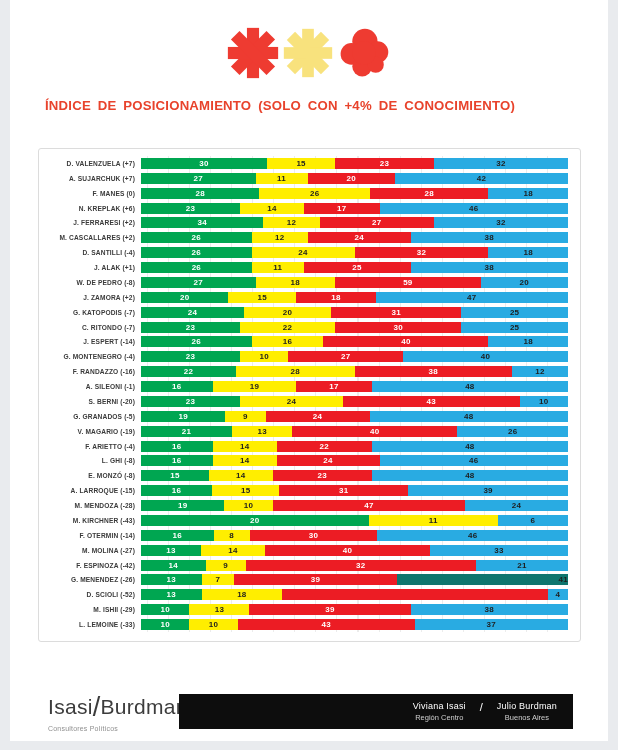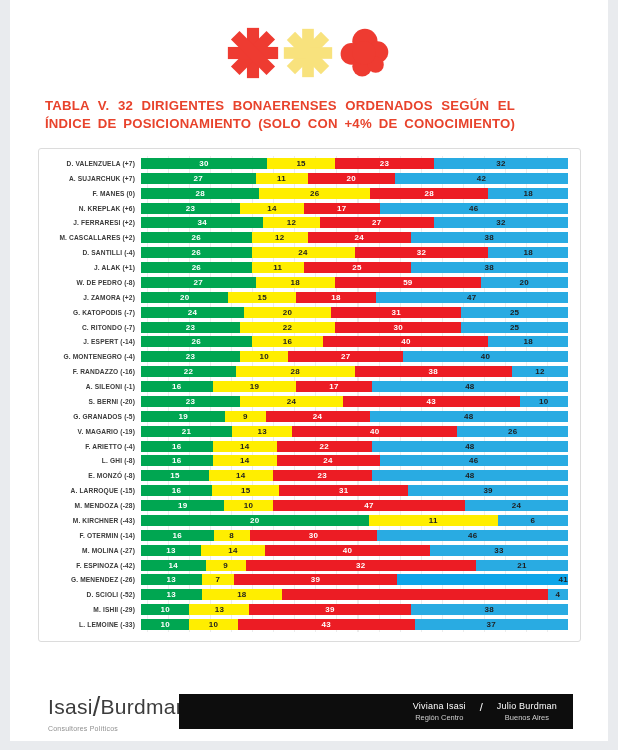--- a/index.html
+++ b/index.html
@@ -171,21 +171,20 @@
           <circle cx="45" cy="29" r="12"></circle>
           <circle cx="28" cy="45" r="11"></circle>
           <circle cx="43" cy="43" r="9"></circle>
           <circle cx="30" cy="30" r="13"></circle>
         </g>
       </svg>
     </span>
   </div>
 
   <div class="title">
-    <div class="tline">TABLA V. 32 DIRIGENTES BONAERENSES ORDENADOS SEGÚN EL</div>
     <div class="tline">ÍNDICE DE POSICIONAMIENTO (SOLO CON +4% DE CONOCIMIENTO)</div>
   </div>
 
   <div class="panel">
     <div class="plot">
       <div class="grid-overlay"></div>
       <div class="rows">
           <div class="row">
             <div class="row-label">D. VALENZUELA (+7)</div>
             <div class="bar">
@@ -664,21 +663,21 @@
             <div class="bar">
               <div class="seg" style="flex-grow: 13; background: rgb(0, 166, 81);">
                 <span class="seg-label" style="color: rgb(255, 255, 255);">13</span>
               </div>
               <div class="seg" style="flex-grow: 7; background: rgb(255, 238, 0);">
                 <span class="seg-label" style="color: rgb(30, 30, 30);">7</span>
               </div>
               <div class="seg" style="flex-grow: 39; background: rgb(236, 28, 36);">
                 <span class="seg-label" style="color: rgb(255, 255, 255);">39</span>
               </div>
-              <div class="seg" style="flex-grow: 41; background: #0ea5e9; justify-content: flex-end;">
+              <div class="seg" style="flex-grow: 41; background: #0f766e; justify-content: flex-end;">
                 <span class="seg-label" style="color: rgb(30, 30, 30);">41</span>
               </div>
             </div>
           </div>
           <div class="row">
             <div class="row-label">D. SCIOLI (-52)</div>
             <div class="bar">
               <div class="seg" style="flex-grow: 13; background: rgb(0, 166, 81);">
                 <span class="seg-label" style="color: rgb(255, 255, 255);">13</span>
               </div>

